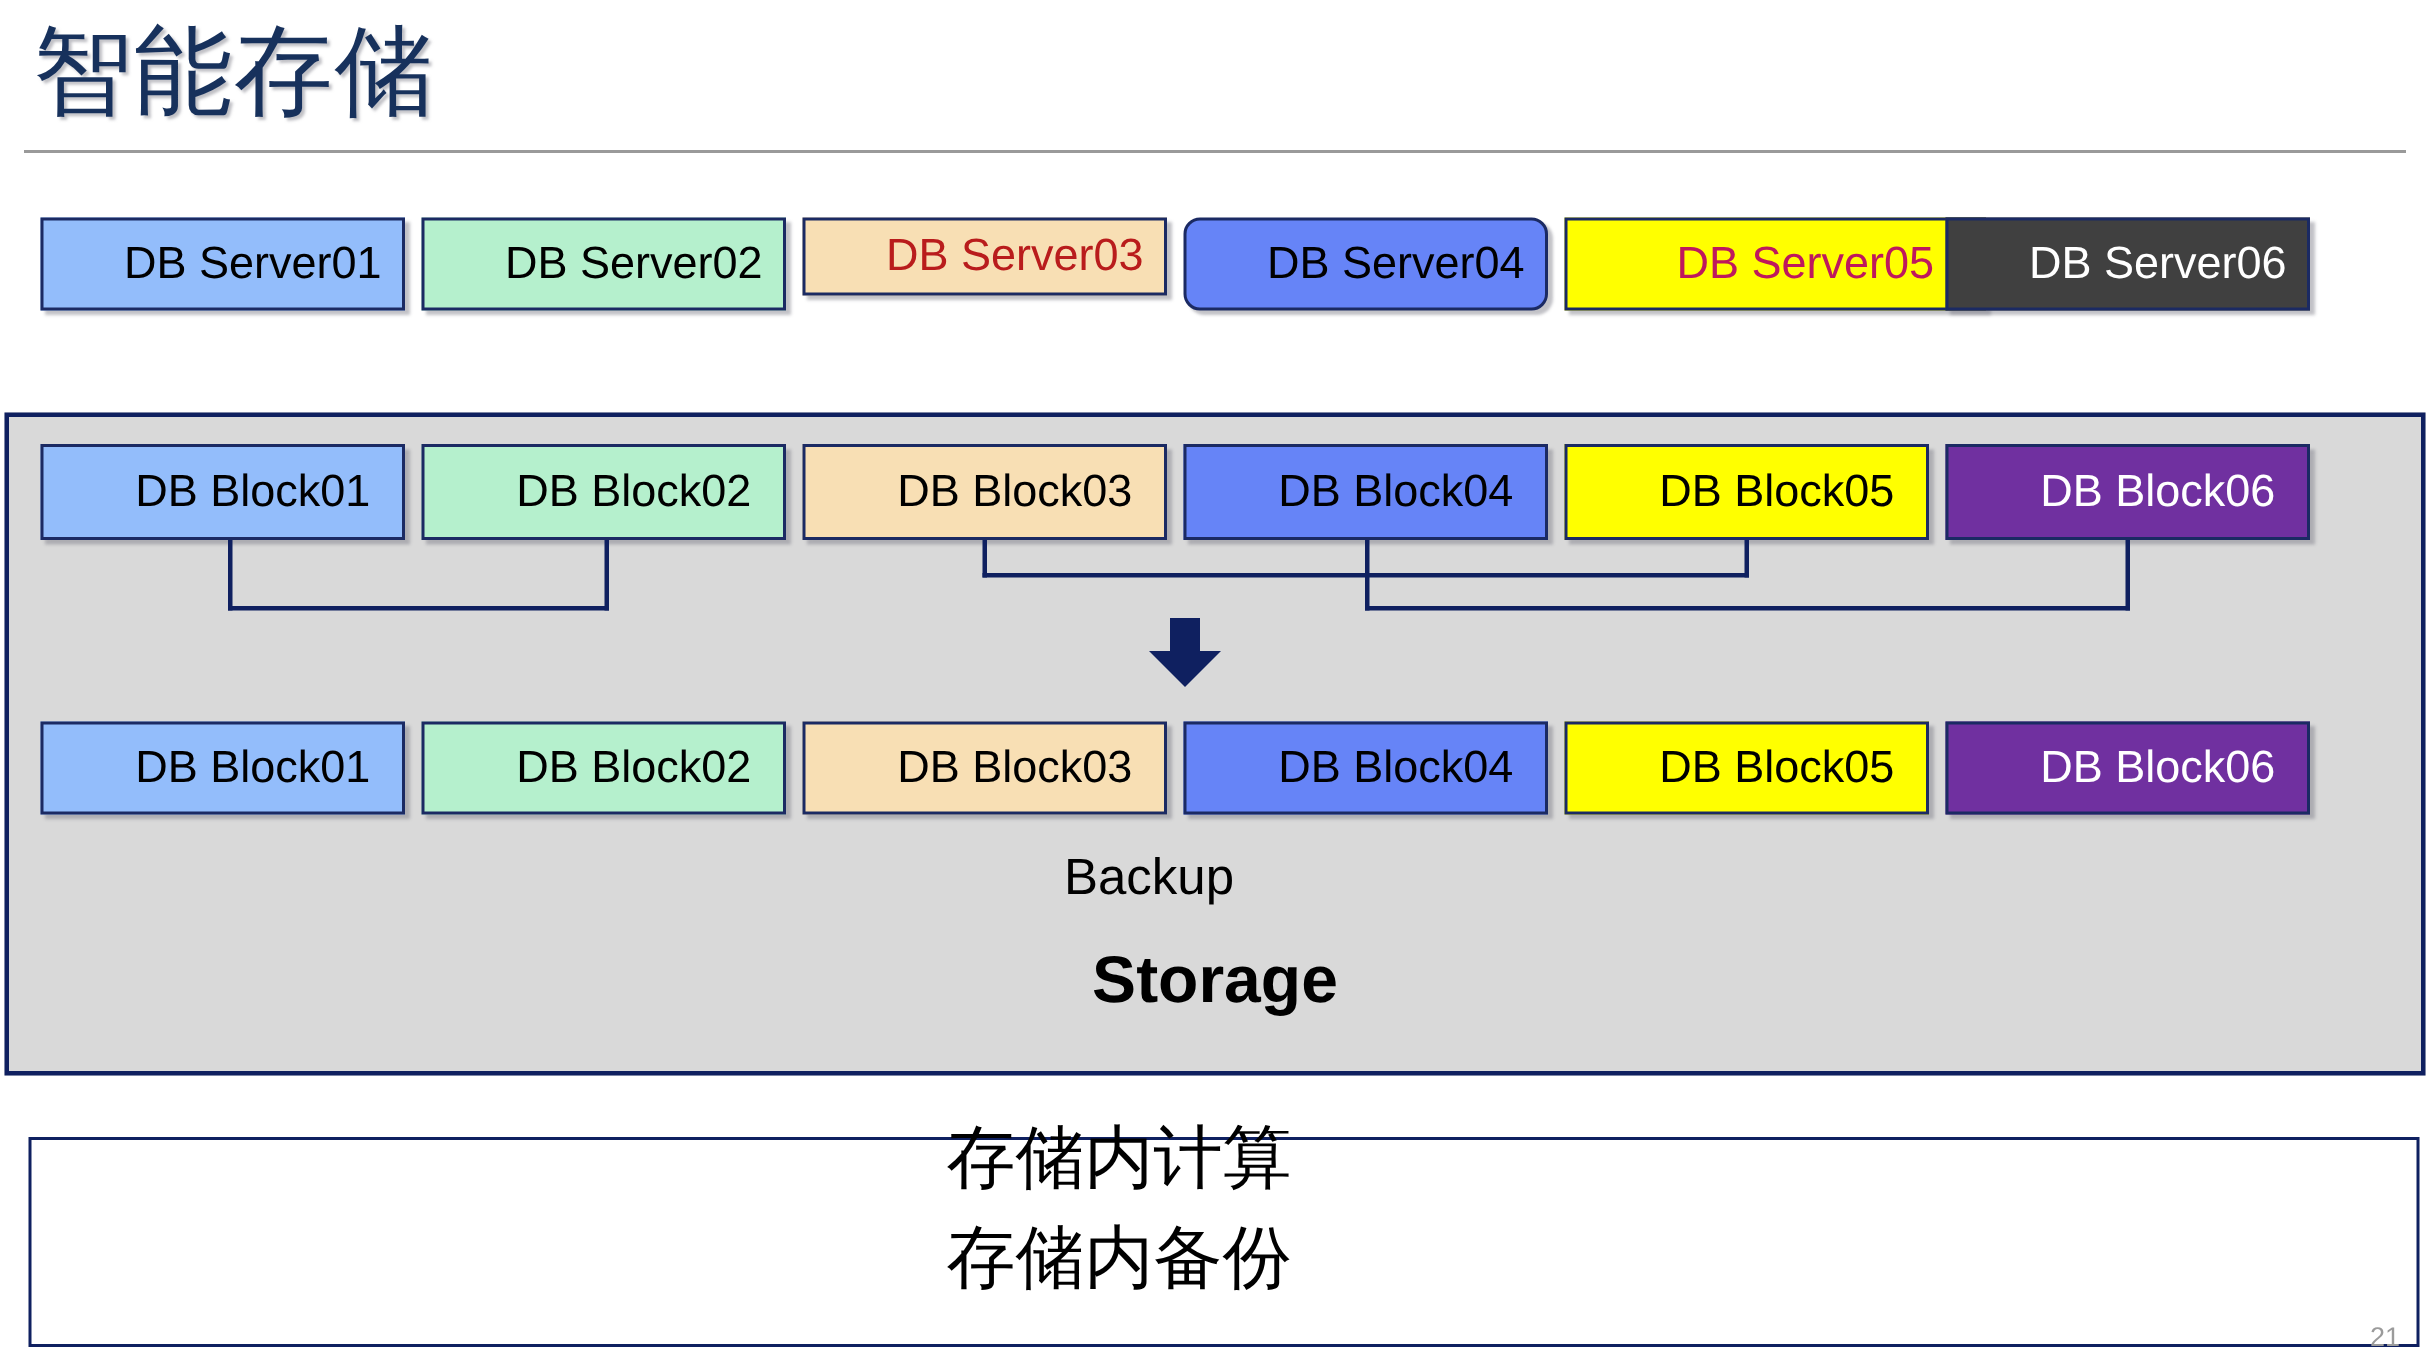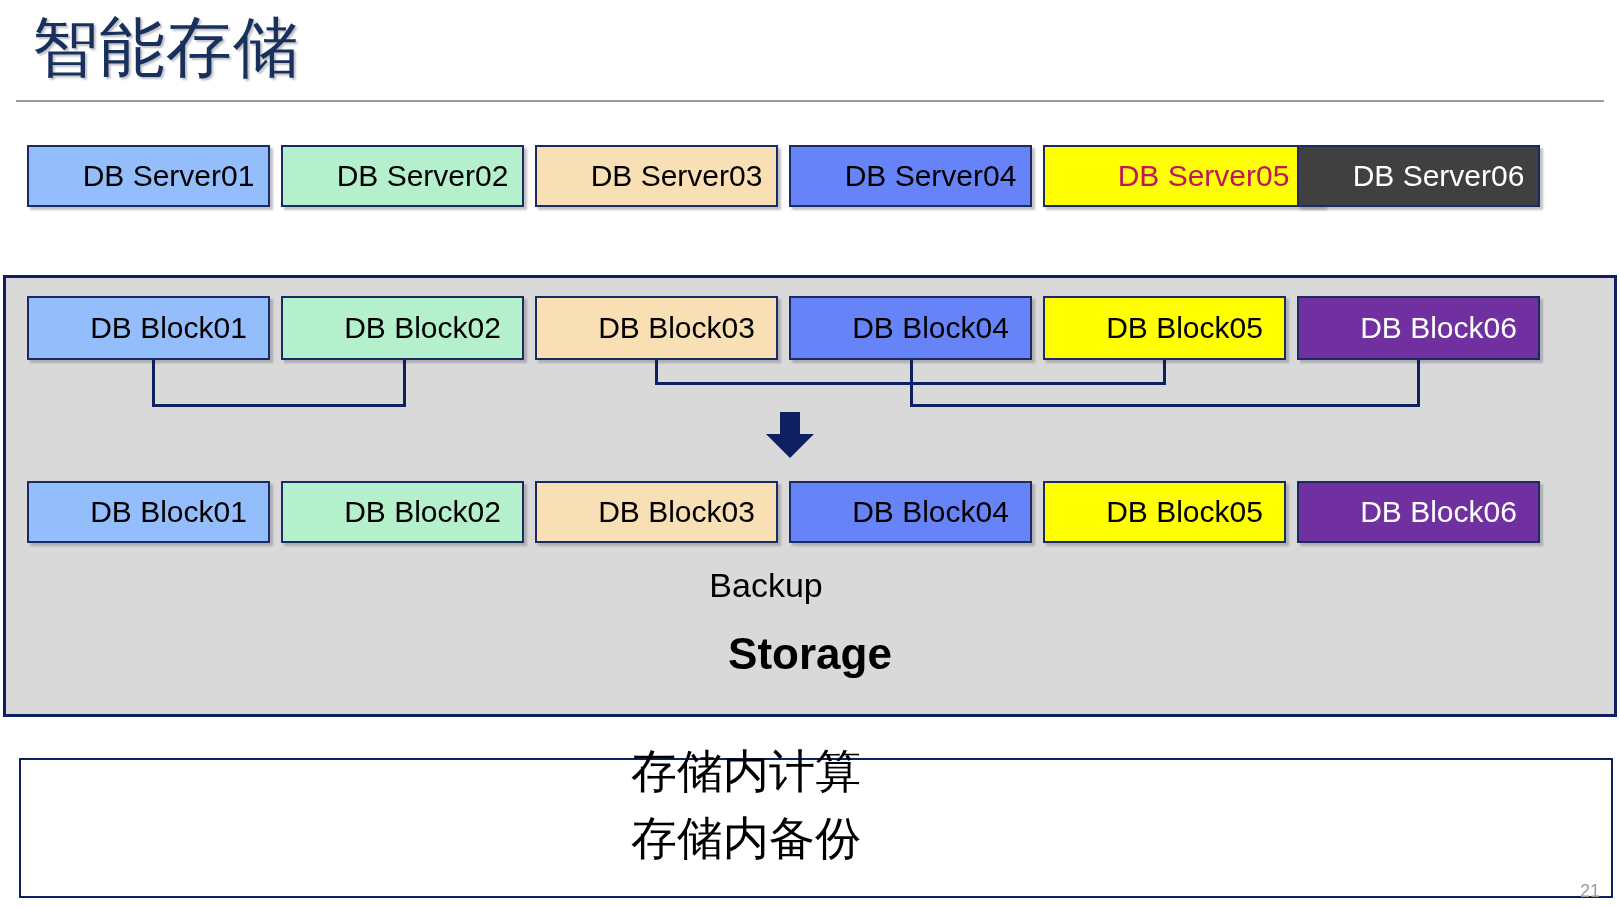--- a/index.html
+++ b/index.html
@@ -7,21 +7,21 @@
     width:1620px;height:910px;
     background:#ffffff;
     font-family:"Liberation Sans","DejaVu Sans",sans-serif;
     overflow:hidden;
     position:relative;
   }
   #slide{position:absolute;left:0;top:0;width:1620px;height:910px;}
 
   
   .title{
-    position:absolute;left:32px;top:6px;
+    position:absolute;left:22px;top:6px;
     font-size:66px;line-height:82px;
     color:#17315c;
     font-weight:400;
     letter-spacing:1px;
     text-shadow:2px 2px 2px rgba(140,140,150,.55);
     white-space:nowrap;
   }
   .title-rule{
     position:absolute;left:16px;top:100px;width:1588px;height:2px;
     background:#9a9a9a;
@@ -90,24 +90,24 @@
   <div class="title">智能存储</div>
   <div class="title-rule"></div>
 
   <div id="server-row">
       <div class="bx shadow" style="left: 27px; top: 145px; width: 243px; height: 62px; background: rgb(147, 189, 251); color: rgb(0, 0, 0);">
         <span>DB Server01</span>
       </div>
       <div class="bx shadow" style="left: 281px; top: 145px; width: 243px; height: 62px; background: rgb(181, 240, 205); color: rgb(0, 0, 0);">
         <span>DB Server02</span>
       </div>
-      <div class="bx shadow" style="left: 535px; top: 145px; width: 243px; height: 62px; background: rgb(248, 223, 180); color: #000000;">
+      <div class="bx shadow" style="left: 535px; top: 145px; width: 243px; height: 52px; background: rgb(248, 223, 180); color: #b91c1c;">
         <span>DB Server03</span>
       </div>
-      <div class="bx shadow" style="left: 789px; top: 145px; width: 243px; height: 62px; background: rgb(102, 132, 247); color: rgb(0, 0, 0);">
+      <div class="bx shadow" style="left: 789px; top: 145px; width: 243px; height: 62px; background: rgb(102, 132, 247); color: rgb(0, 0, 0); border-radius: 11px;">
         <span>DB Server04</span>
       </div>
       <div class="bx shadow" style="left: 1043px; top: 145px; width: 281px; height: 62px; background: rgb(255, 255, 0); color: #be185d;">
         <span>DB Server05</span>
       </div>
       <div class="bx shadow" style="left: 1297px; top: 145px; width: 243px; height: 62px; background: #404040; color: rgb(255, 255, 255);">
         <span>DB Server06</span>
       </div>
     </div>
 

